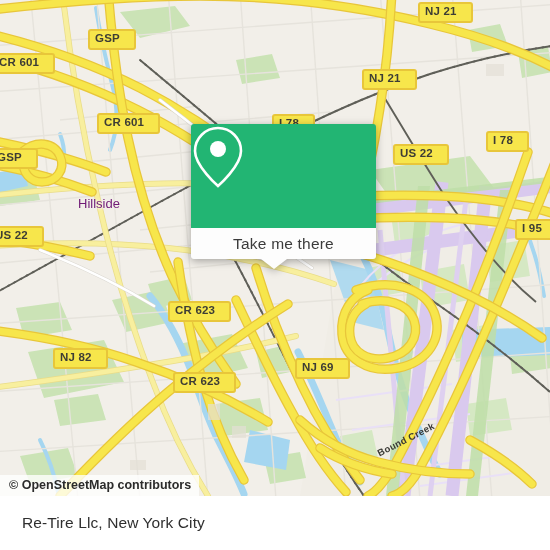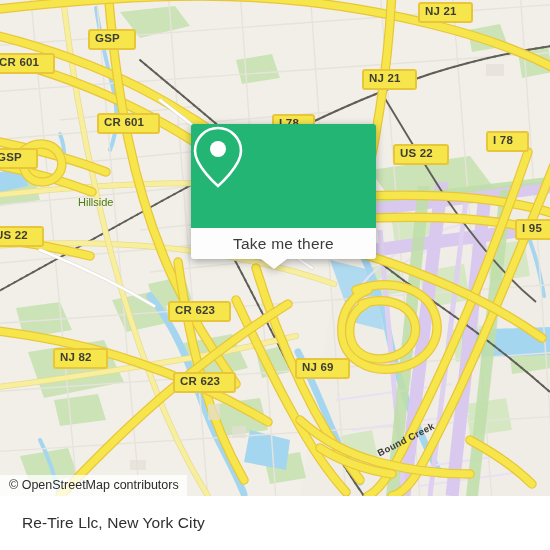--- a/index.html
+++ b/index.html
@@ -13,30 +13,30 @@
        background:#f2efe9;}
   #map svg{position:absolute;left:0;top:0;}
 
   
   .shield{position:absolute;background:#f7e64b;border:2px solid #e8c63a;
           border-radius:3px;color:#3d3d35;font-weight:bold;font-size:11.5px;
           line-height:1;padding:2px 14px 3px 5px;white-space:nowrap;
           letter-spacing:.2px;box-sizing:border-box;}
 
   
-  .place{position:absolute;color:#4d7c0f;font-size:11px;white-space:nowrap;
+  .place{position:absolute;color:#701a75;font-size:13px;white-space:nowrap;
          text-shadow:0 0 3px #f2efe9,0 0 3px #f2efe9,1px 1px 2px #f2efe9;}
 
   .creek{position:absolute;color:#3a3a36;font-size:9.5px;white-space:nowrap;
          font-weight:600;letter-spacing:.3px;transform-origin:left center;}
 
   
   #attribution{position:absolute;left:0;bottom:0;height:21px;
      background:rgba(255,255,255,.78);color:#2b2b2b;font-size:12.5px;
-     line-height:21px;padding:0 8px 0 9px;white-space:nowrap;}
+     line-height:21px;padding:0 8px 0 9px;white-space:nowrap;font-weight:bold;}
 
   
   #popup{position:absolute;left:191px;top:124px;width:185px;
          filter:drop-shadow(0 2px 4px rgba(0,0,0,.33));}
   #popup-top{height:104px;background:#22b573;border-radius:3px 3px 0 0;
              display:flex;align-items:center;justify-content:center;}
   #popup-bottom{height:31px;background:#fdfdfd;border-radius:0 0 3px 3px;
                 display:flex;align-items:center;justify-content:center;}
   #popup-label{font-size:15.5px;color:#3b3b3b;letter-spacing:.2px;}
   #popup-tail{position:absolute;left:70px;top:135px;width:0;height:0;

